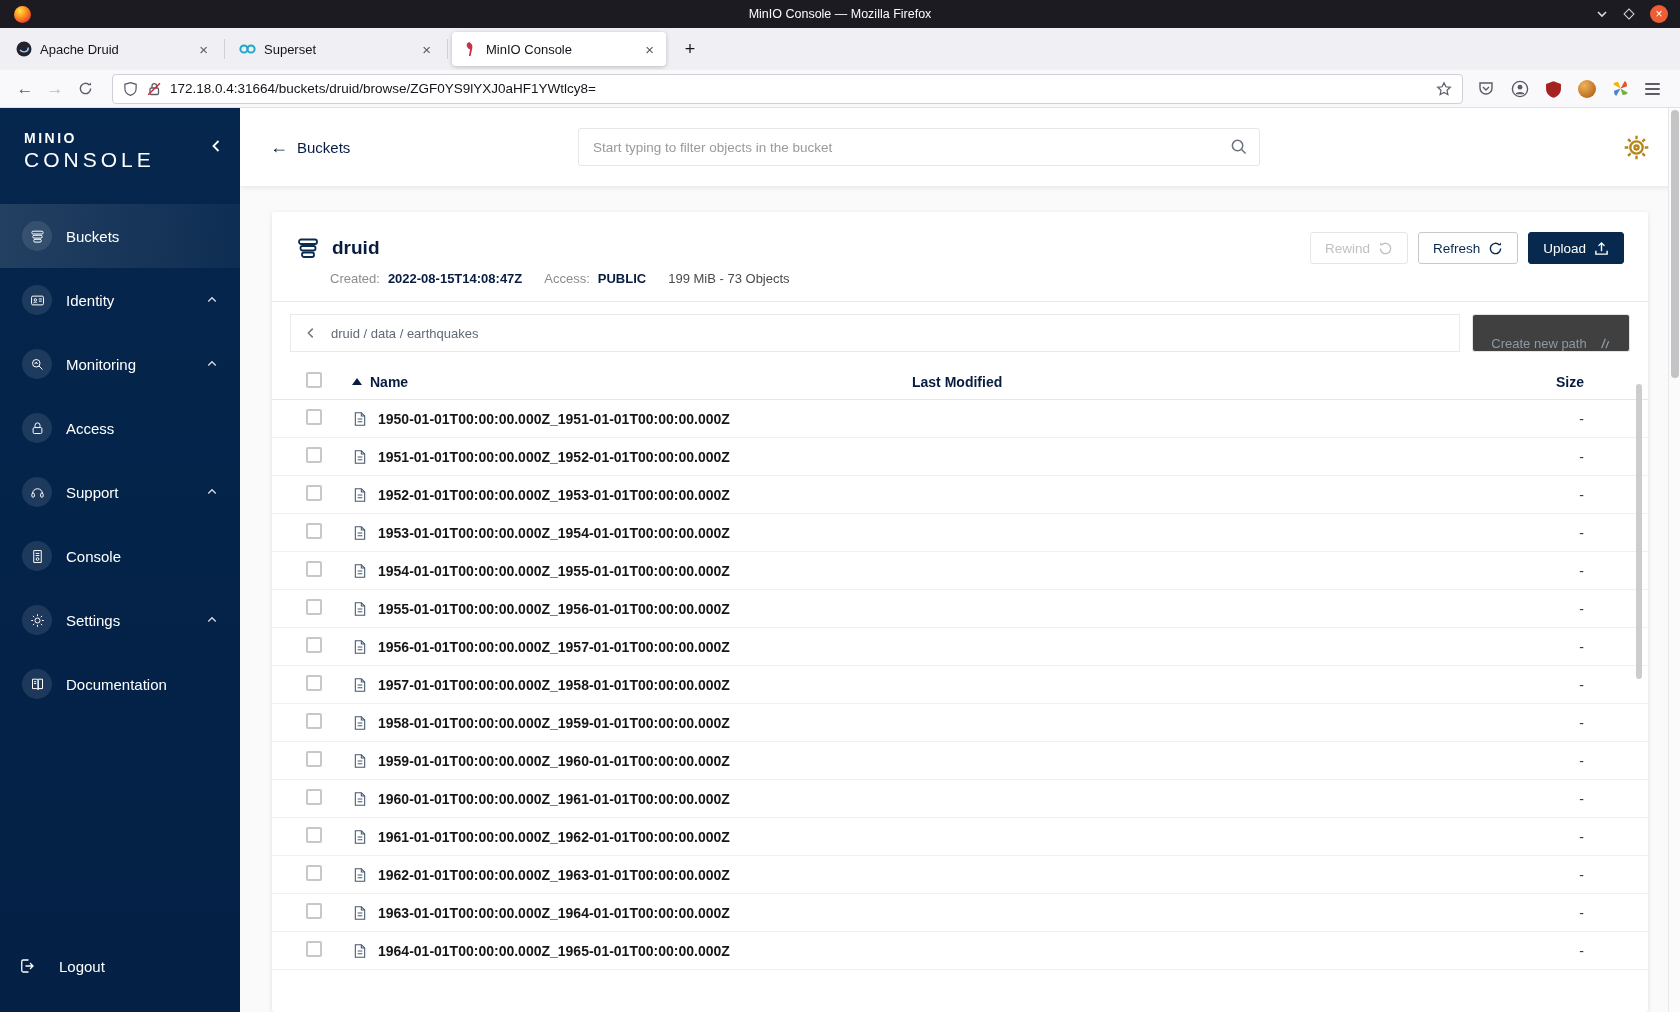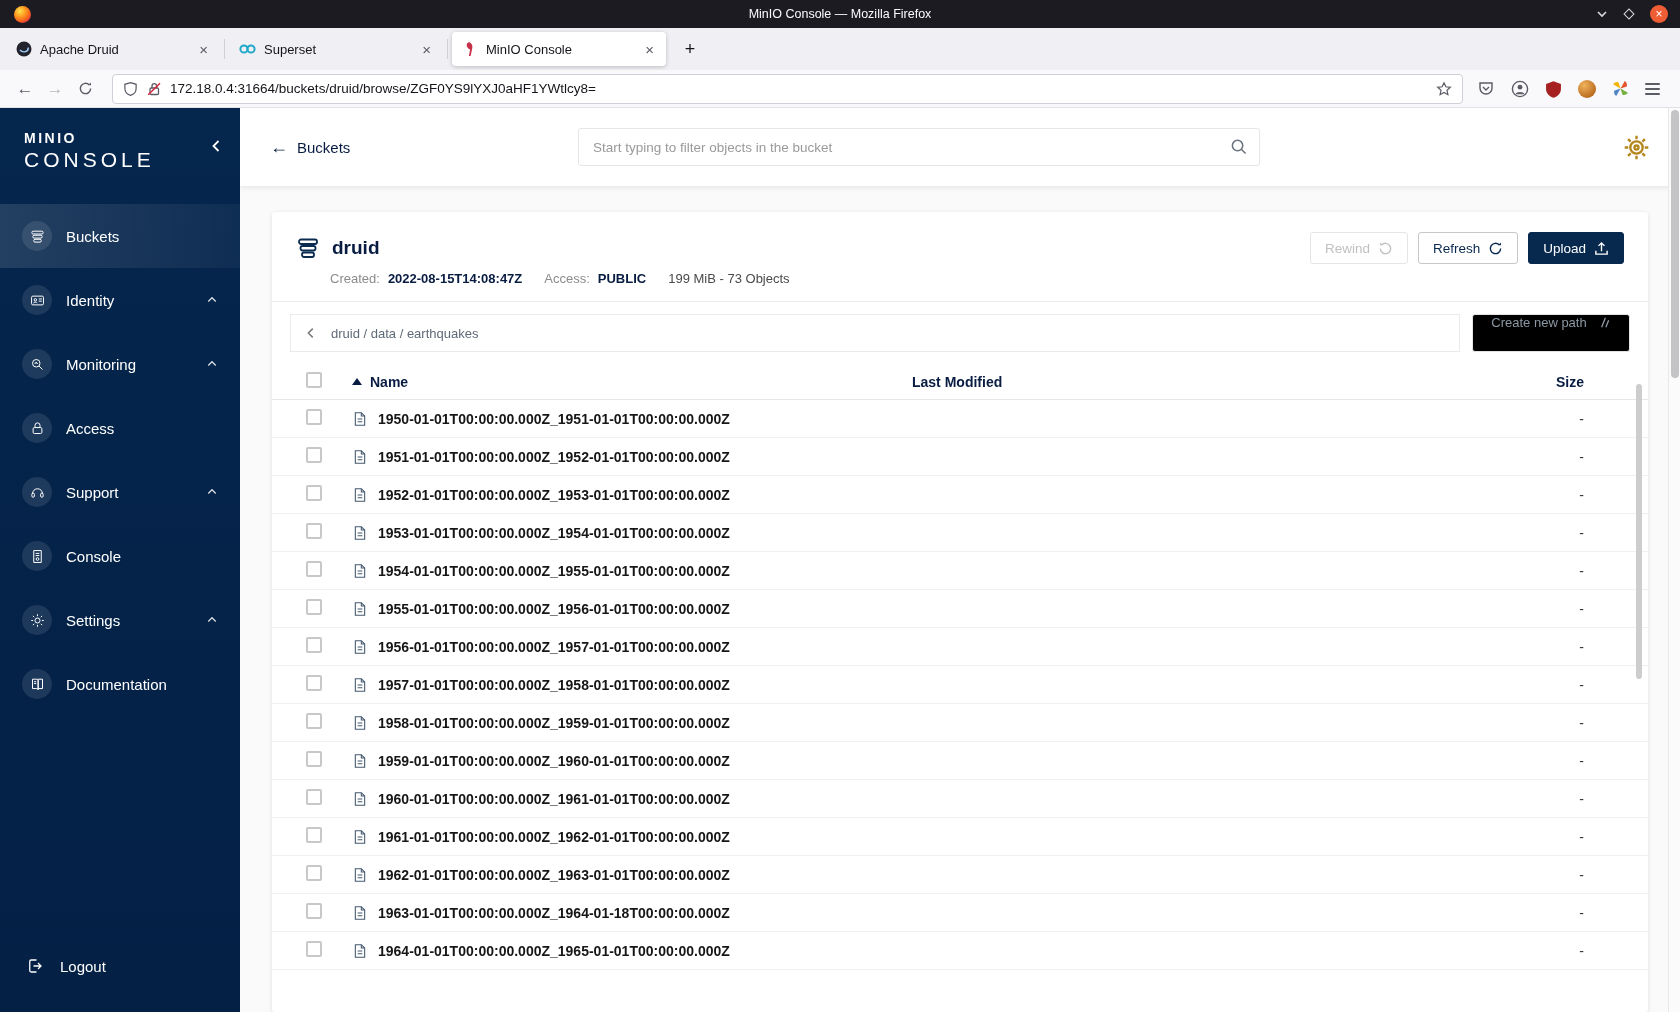--- a/index.html
+++ b/index.html
@@ -61,21 +61,21 @@
   .logo-console { font-size:21px; font-weight:300; letter-spacing:4px; margin-top:2px; }
   .collapse-ctl { position:absolute; top:30px; right:16px; color:#fff; }
   .nav-list { margin-top:26px; }
   .nav-item { height:64px; display:flex; align-items:center; gap:14px; padding:0 22px; }
   .nav-item.active { background:linear-gradient(90deg,rgba(255,255,255,.12),rgba(255,255,255,.04)); }
   .nav-icon-circle { width:30px; height:30px; border-radius:50%; background:rgba(255,255,255,.10);
     display:flex; align-items:center; justify-content:center; flex:none; color:#fff; }
   .nav-label { font-size:15px; color:#fff; }
   .nav-chevron { margin-left:auto; color:rgba(255,255,255,.85); }
   .logout-item { position:absolute; bottom:22px; left:0; right:0; height:48px;
-    display:flex; align-items:center; gap:16px; padding:0 26px; color:#fff; }
+    display:flex; align-items:center; gap:23px; padding:0 18px; color:#fff; }
 
   
   .main { position:absolute; top:108px; left:240px; right:0; bottom:0; background:#fafafa; overflow:hidden; }
   .app-header { position:relative; height:78px; background:#fff;
     box-shadow:0 2px 5px rgba(0,0,0,.08); display:flex; align-items:center; padding:0 30px; z-index:2; }
   .back-link { display:flex; align-items:center; gap:9px; color:#081c42; font-size:15px; }
   .back-arrow { font-size:18px; line-height:1; }
   .search-wrap { position:absolute; left:338px; top:20px; width:682px; height:38px; }
   .search-input { width:100%; height:100%; border:1px solid #e6e6e6; border-radius:3px;
     padding:0 42px 0 14px; font-size:13.5px; color:#333; background:#fff;
@@ -101,21 +101,21 @@
   .meta-val { color:#081c42; font-weight:700; }
   .meta-stats { color:#4a4a4a; margin-left:14px; font-weight:400; }
   .card-divider { border-top:1px solid #eaeaea; }
 
   .browse-bar { display:flex; gap:12px; padding:12px 18px; align-items:center; }
   .crumb-box { flex:1; height:38px; border:1px solid #eaeaea; display:flex; align-items:center; }
   .crumb-back { width:40px; height:100%; display:flex; align-items:center; justify-content:center;
     color:#7a7a7a; }
   .crumb-path { font-size:13px; color:#5f6a78; }
   .create-path-btn { width:158px; height:38px; border:1px solid #e3e3e3; border-radius:3px;
-    background:#000000; color:#8c98a4; font-size:13px; display:flex; align-items:flex-start;
+    background:#404040; color:#8c98a4; font-size:13px; display:flex; align-items:flex-end;
     justify-content:center; gap:9px; }
 
   .obj-grid { display:grid; grid-template-columns:46px 560px 1fr 96px;
     align-items:center; padding:0 64px 0 34px; }
   .obj-header { height:36px; font-size:14px; font-weight:700; color:#081c42;
     border-bottom:1px solid #e7e7e7; }
   .sort-tri { width:0; height:0; border-left:5px solid transparent; border-right:5px solid transparent;
     border-bottom:7px solid #081c42; display:inline-block; margin-right:8px; }
   .col-name-head { display:flex; align-items:center; }
   .col-size { text-align:right; }
@@ -689,21 +689,21 @@
   <div class="obj-grid obj-row">
     <div><span class="checkbox"></span></div>
     <div class="cell-name">
       <svg class="file-icon" width="16" height="16" viewBox="0 0 24 24">
         <g fill="none" stroke="currentColor" stroke-width="1.6">
                     <path d="M5 2.5h9l5 5v14H5z"></path>
                     <path d="M14 2.5v5h5"></path>
                     <path d="M8.5 12h7M8.5 16h7"></path>
                   </g>
       </svg>
-      <span class="obj-name">1963-01-01T00:00:00.000Z_1964-01-18T00:00:00.000Z</span>
+      <span class="obj-name">1963-01-01T00:00:00.000Z_1964-01-01T00:00:00.000Z</span>
     </div>
     <div></div>
     <div class="cell-size">-</div>
   </div>
 
   <div class="obj-grid obj-row">
     <div><span class="checkbox"></span></div>
     <div class="cell-name">
       <svg class="file-icon" width="16" height="16" viewBox="0 0 24 24">
         <g fill="none" stroke="currentColor" stroke-width="1.6">

